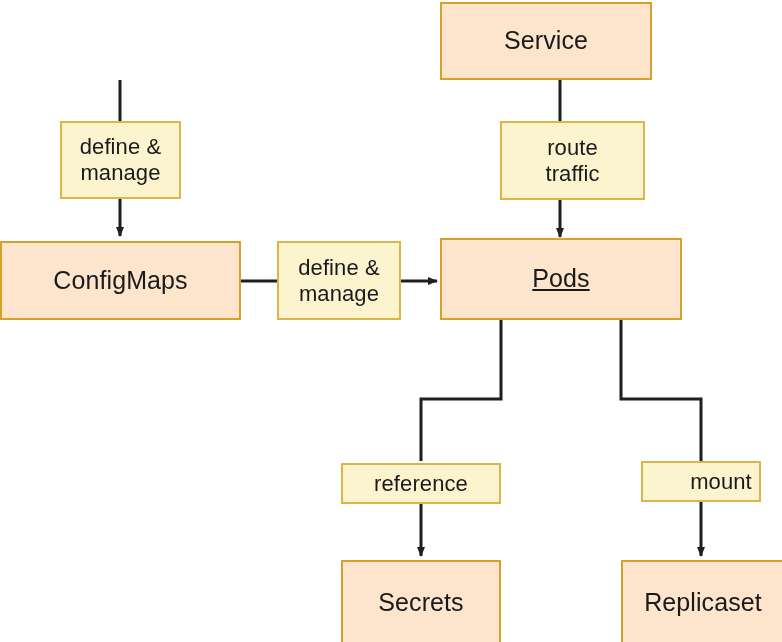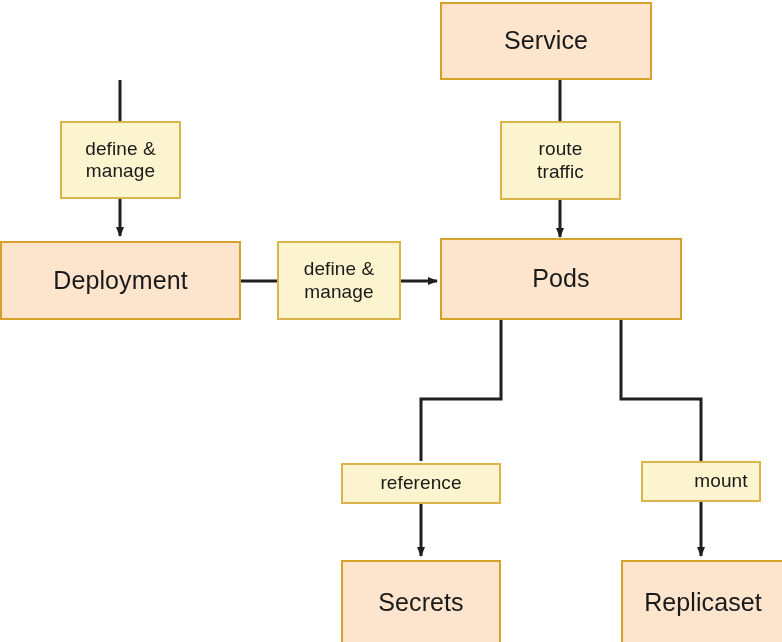--- a/index.html
+++ b/index.html
@@ -42,21 +42,21 @@
   }
   .entity {
     background: #fce4cd;
     border: 2px solid #d6a12a;
     font-size: 25px;
     letter-spacing: 0.1px;
   }
   .edge-label {
     background: #fcf3cf;
     border: 2px solid #dcb54a;
-    font-size: 19px;
+    font-size: 22px;
     letter-spacing: 0.1px;
     white-space: pre-line;
   }
   .node-text {
     display: block;
     white-space: pre-line;
   }
 </style>
 </head>
 <body>
@@ -85,41 +85,41 @@
     <path d="M621,320 L621,399 L701,399 L701,461" fill="none" stroke="#1f1f1f" stroke-width="3" stroke-linejoin="miter" stroke-linecap="butt"></path>
     <line x1="701" y1="502" x2="701" y2="556" stroke="#1f1f1f" stroke-width="3" marker-end="url(#arrowhead)"></line>
   </svg>
 
 
   <div class="node entity" style="left:440px; top:2px; width:212px; height:78px;">
     <span class="node-text">Service</span>
   </div>
 
   <div class="node entity" style="left:0px; top:241px; width:241px; height:79px;">
-    <span class="node-text">Deployment</span>
+    <span class="node-text">ConfigMaps</span>
   </div>
 
-  <div class="node entity" style="left:440px; top:238px; width:242px; height:82px;">
+  <div class="node entity" style="left:440px; top:238px; width:242px; height:82px;text-decoration:underline;">
     <span class="node-text">Pods</span>
   </div>
 
   <div class="node entity" style="left:341px; top:560px; width:160px; height:85px;">
     <span class="node-text">Secrets</span>
   </div>
 
   <div class="node entity" style="left:621px; top:560px; width:164px; height:85px;">
     <span class="node-text">Replicaset</span>
   </div>
 
   <div class="node edge-label" style="left:60px; top:121px; width:121px; height:78px;">
     <span class="node-text">define &amp;
 manage</span>
   </div>
 
-  <div class="node edge-label" style="left:500px; top:121px; width:121px; height:79px;">
+  <div class="node edge-label" style="left:500px; top:121px; width:145px; height:79px;">
     <span class="node-text">route
 traffic</span>
   </div>
 
   <div class="node edge-label" style="left:277px; top:241px; width:124px; height:79px;">
     <span class="node-text">define &amp;
 manage</span>
   </div>
 
   <div class="node edge-label" style="left:341px; top:463px; width:160px; height:41px;">

